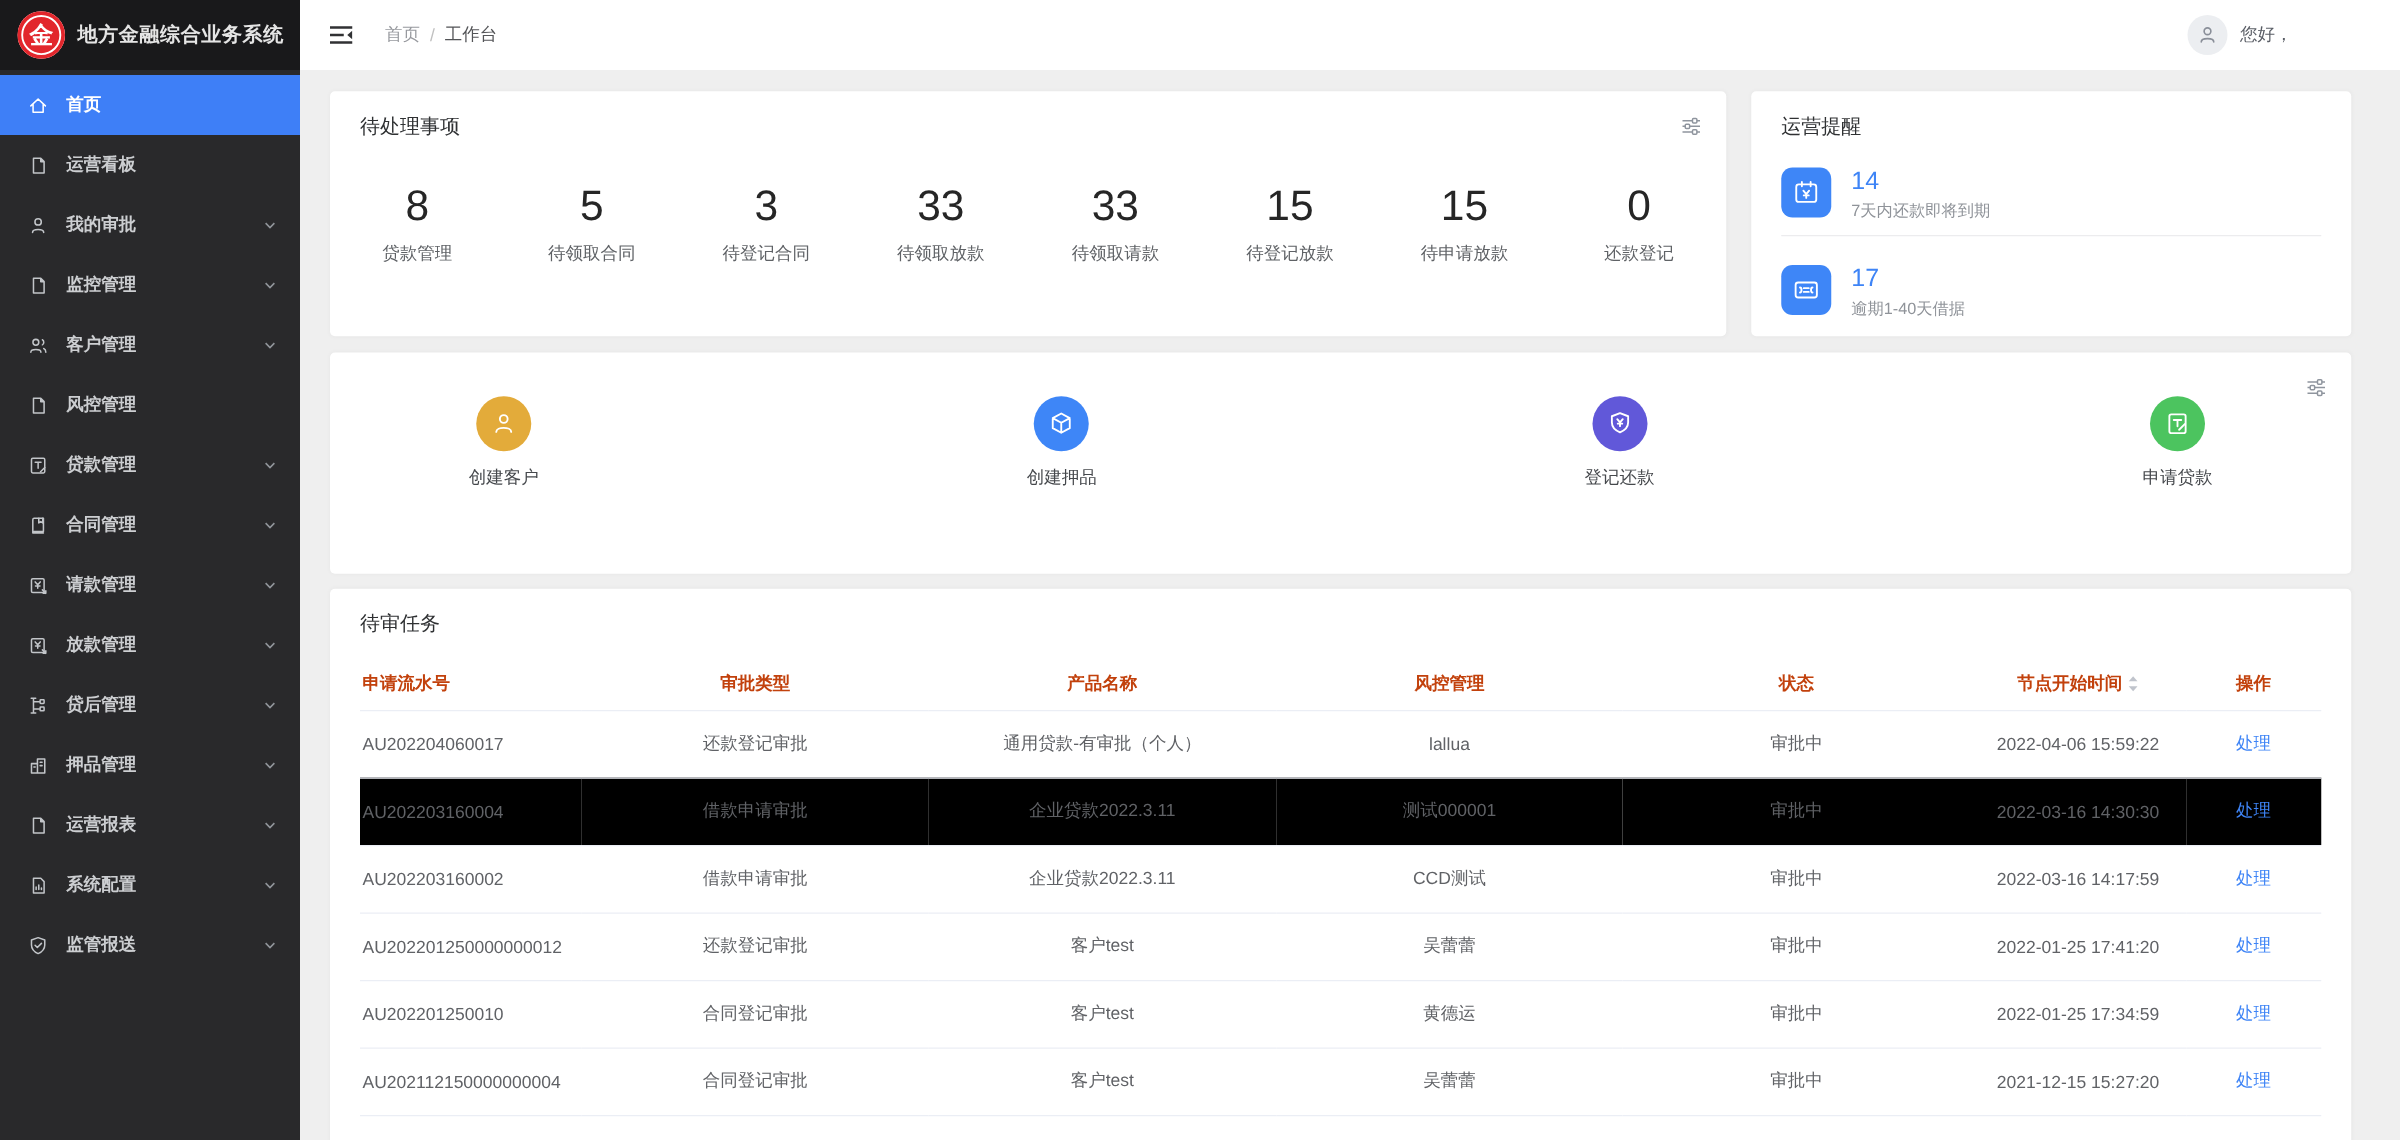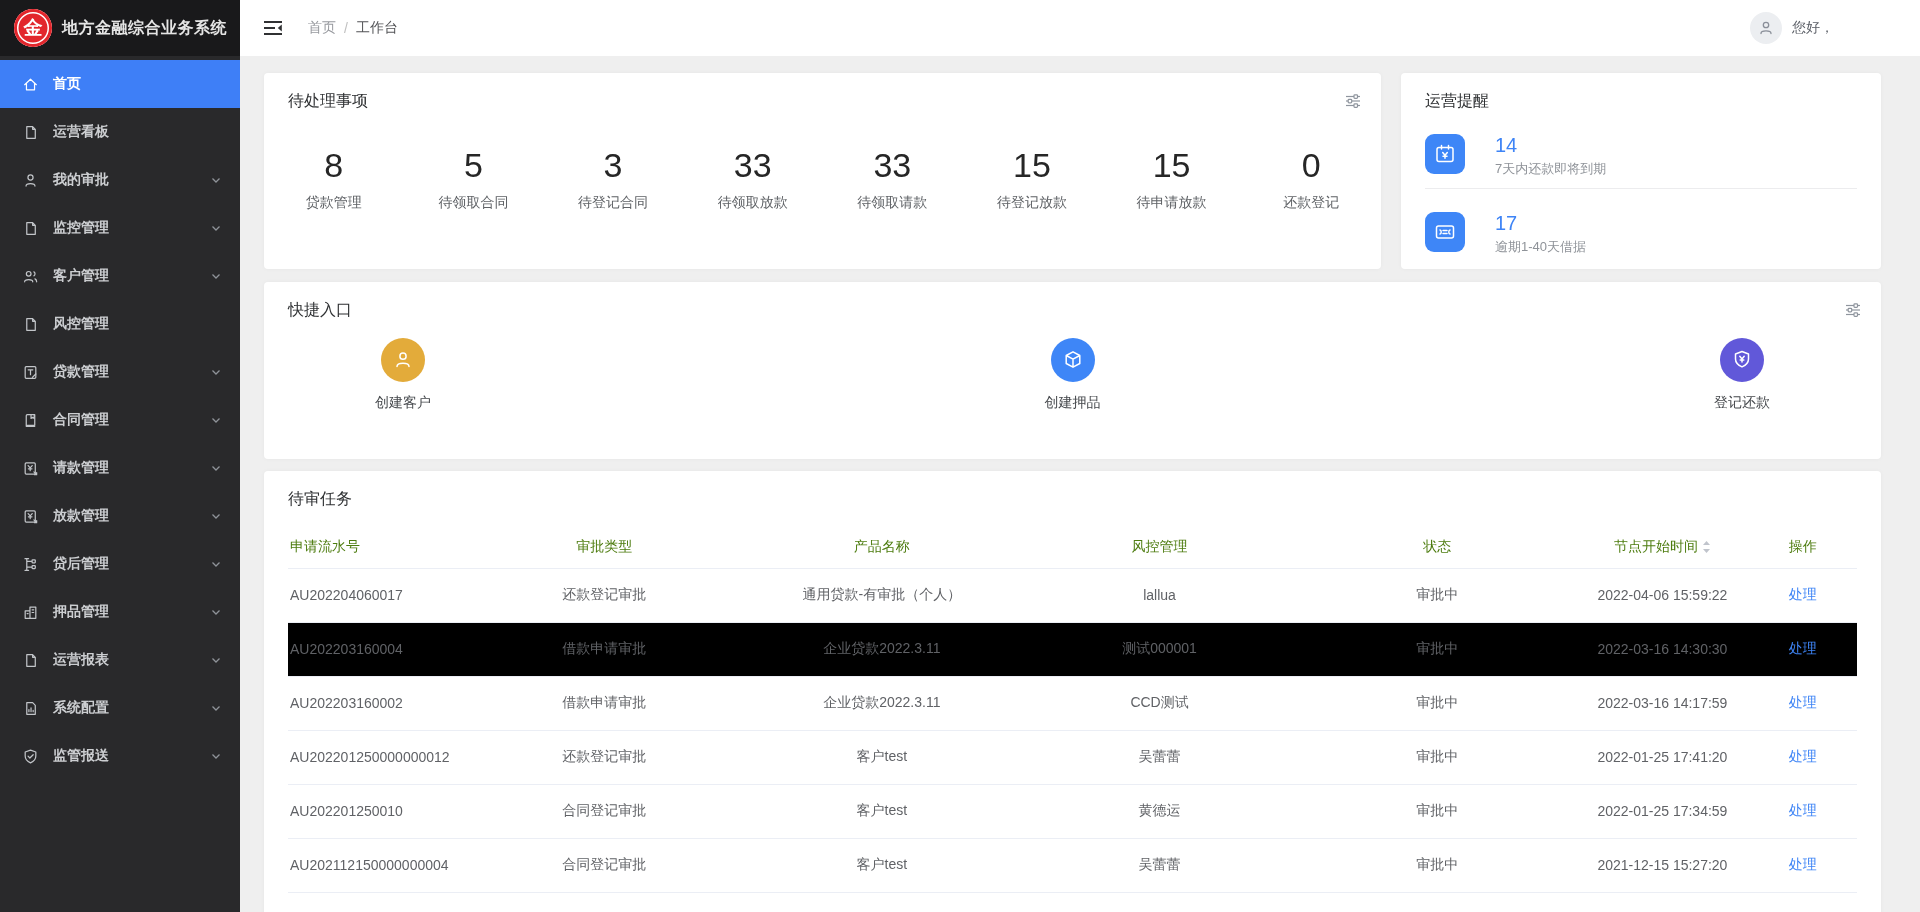--- a/index.html
+++ b/index.html
@@ -42,37 +42,37 @@
   .card-gear { position:absolute; top:20px; right:20px; cursor:pointer; display:flex; }
 
   .row1 { display:flex; gap:20px; }
   .todo-card { flex:1; height:196px; padding:18px 24px; }
   .stats { display:flex; margin:33px -24px 0; }
   .stat-item { flex:1; text-align:center; cursor:pointer; }
   .stat-value { font-size:34px; color:#262626; line-height:40px; }
   .stat-label { margin-top:9px; font-size:14px; color:#5f6266; }
 
   .reminder-card { width:480px; flex:0 0 480px; height:196px; padding:18px 24px; }
-  .rem-item { display:flex; gap:30px; align-items:flex-start; cursor:pointer; }
+  .rem-item { display:flex; gap:16px; align-items:flex-start; cursor:pointer; }
   .rem-item.first { margin-top:22px; }
   .rem-item.second { margin-top:23px; }
   .rem-icon { width:40px; height:40px; border-radius:9px; background:#3e86f7; display:flex; align-items:center; justify-content:center; color:#fff; flex:0 0 40px; }
   .rem-value { font-size:20px; color:#3e84f6; line-height:22px; }
   .rem-label { margin-top:4px; font-size:13px; color:#8f9399; }
   .rem-divider { height:1px; background:#ececee; margin-top:10px; }
 
   .quick-card { margin-top:13px; height:177px; padding:18px 24px; }
   .quick-row { display:flex; justify-content:space-between; padding:0 55px; margin-top:17px; }
   .quick-item { width:120px; display:flex; flex-direction:column; align-items:center; cursor:pointer; }
   .quick-circle { width:44px; height:44px; border-radius:50%; display:flex; align-items:center; justify-content:center; color:#fff; }
   .quick-label { margin-top:12px; font-size:14px; color:#45484c; }
 
   .tasks-card { margin-top:12px; height:480px; padding:18px 24px; }
   table.tasks { width:100%; border-collapse:collapse; table-layout:fixed; margin-top:16px; }
-  table.tasks th { height:42px; font-size:14px; color:#4d7c0f; font-weight:normal; border-bottom:1px solid #ebeef5; text-align:center; }
+  table.tasks th { height:42px; font-size:14px; color:#c2410c; font-weight:bold; border-bottom:1px solid #ebeef5; text-align:center; }
   table.tasks td { height:54px; font-size:14px; color:#606266; border-bottom:1px solid #ebeef5; text-align:center; }
   table.tasks th.c-left, table.tasks td.c-left { text-align:left; padding-left:2px; }
   tr.hovered td { background:#000000; }
   .sort-wrap { display:inline-flex; align-items:center; gap:4px; cursor:pointer; }
   .action-link { color:#3e84f6; cursor:pointer; }
   svg.wi { fill:none; stroke:#fff; stroke-width:1.5; stroke-linecap:round; stroke-linejoin:round; }
 </style>
 </head>
 <body>
 
@@ -404,21 +404,20 @@
             </span>
             <div>
               <div class="rem-value">17</div>
               <div class="rem-label">逾期1-40天借据</div>
             </div>
           </div>
         </section>
       </div>
 
       <section class="card quick-card">
-        <div class="card-title">快捷入口</div>
         <span class="card-gear">
           <svg width="16" height="16" viewBox="0 0 16 16" stroke="#8f959e" stroke-width="1.2" fill="#fff">
               <line x1="1" y1="3.5" x2="15" y2="3.5"></line>
               <line x1="1" y1="8" x2="15" y2="8"></line>
               <line x1="1" y1="12.5" x2="15" y2="12.5"></line>
               <rect x="9" y="1.8" width="3.5" height="3.5" rx="0.8"></rect>
               <rect x="3.2" y="6.3" width="3.5" height="3.5" rx="0.8"></rect>
               <rect x="9" y="10.8" width="3.5" height="3.5" rx="0.8"></rect>
             </svg>
         </span>
@@ -441,20 +440,30 @@
             <span class="quick-label">创建押品</span>
           </div>
           <div class="quick-item">
             <span class="quick-circle" style="background-color: rgb(97, 88, 217);">
               <svg class="wi" width="22" height="22" viewBox="0 0 22 22" stroke-width="1.4">
                   <path d="M11 2.5 L17.5 5 V10 C17.5 14 14.5 16.4 11 17.9 C7.5 16.4 4.5 14 4.5 10 V5 Z"></path>
                   <path d="M8.8 7.3 L11 9.9 L13.2 7.3 M11 9.9 V12.9 M9.2 10.9 H12.8"></path>
                 </svg>
             </span>
             <span class="quick-label">登记还款</span>
+          </div>
+          <div class="quick-item">
+            <span class="quick-circle" style="background-color: rgb(76, 196, 95);">
+              <svg class="wi" width="22" height="22" viewBox="0 0 22 22" stroke-width="1.4">
+                  <rect x="4.5" y="3.5" width="13" height="15" rx="1.5"></rect>
+                  <path d="M8 8 H14 M11 8 V13"></path>
+                  <path d="M12.3 15.8 L17 11.1"></path>
+                </svg>
+            </span>
+            <span class="quick-label">申请贷款</span>
           </div>
         </div>
       </section>
 
       <section class="card tasks-card">
         <div class="card-title">待审任务</div>
         <table class="tasks">
           <colgroup>
             <col style="width:11.3%">
               <col style="width:17.7%">

